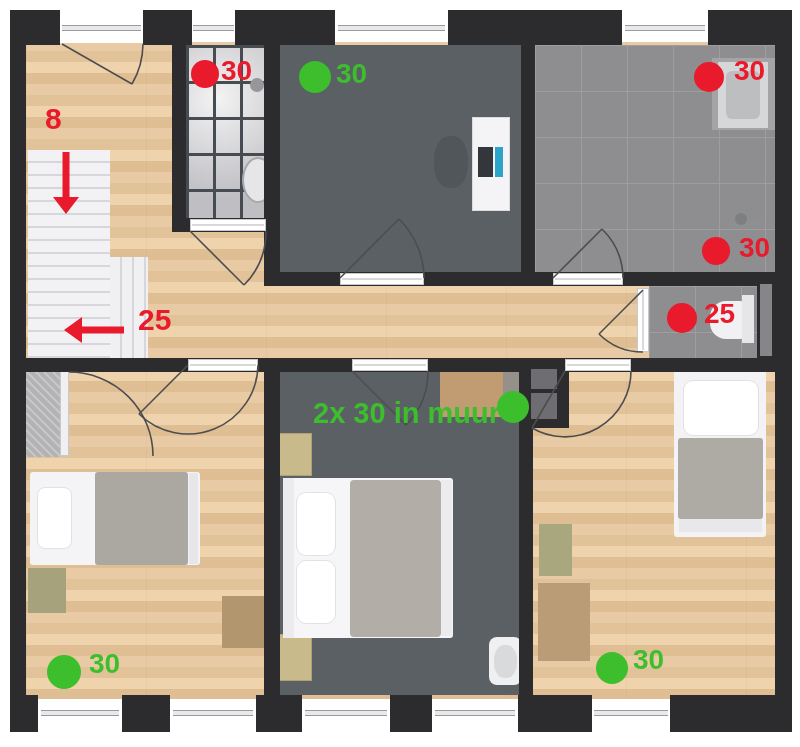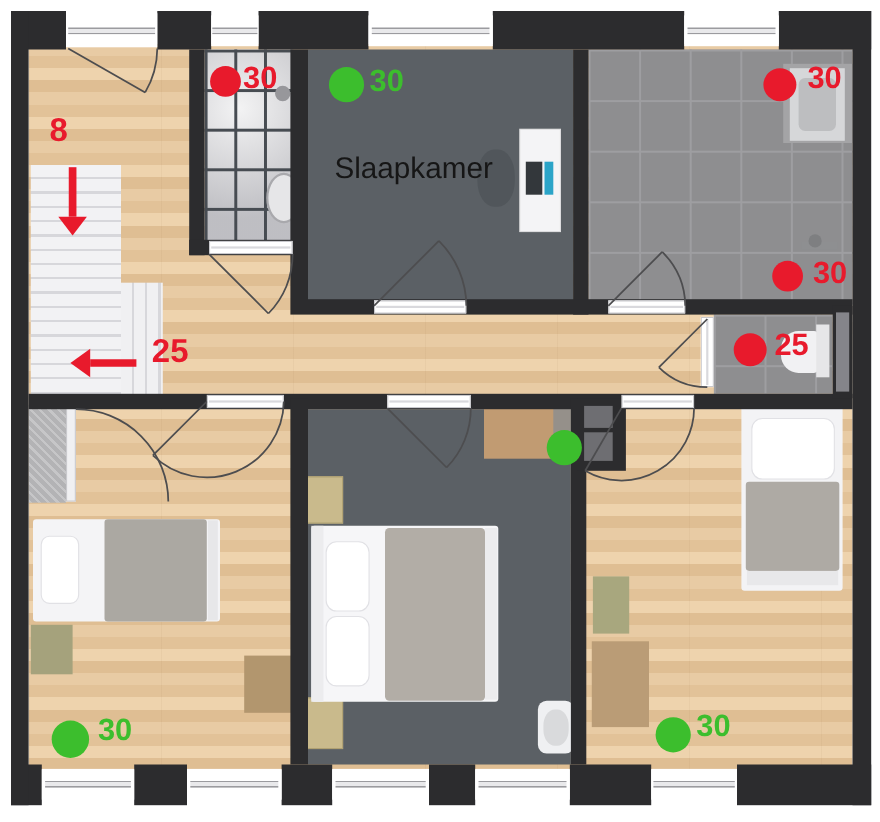--- a/index.html
+++ b/index.html
@@ -171,41 +171,41 @@
     <g>
       <line x1="66" y1="152" x2="66" y2="197" stroke="#e81a2c" stroke-width="7"></line>
       <polygon points="53,197 79,197 66,214" fill="#e81a2c"></polygon>
     </g>
     <g>
       <line x1="124" y1="330" x2="82" y2="330" stroke="#e81a2c" stroke-width="7"></line>
       <polygon points="82,317 82,343 64,330" fill="#e81a2c"></polygon>
     </g>
   </svg>
 
-  <div class="room-label" style="left:304px;top:140px">Slaapkamer</div>
 
   <span class="lbl t-red" style="left:45px;top:104px;font-size:30px">8</span>
   <span class="lbl t-red" style="left:138px;top:305px;font-size:30px">25</span>
 
   <span class="dot dot-red" style="left:191px;top:60px;width:28px;height:28px"></span>
   <span class="lbl t-red" style="left:221px;top:57px">30</span>
 
   <span class="dot dot-green" style="left:299px;top:61px;width:32px;height:32px"></span>
   <span class="lbl t-green" style="left:336px;top:60px">30</span>
 
   <span class="dot dot-red" style="left:694px;top:62px;width:30px;height:30px"></span>
   <span class="lbl t-red" style="left:734px;top:57px">30</span>
 
   <span class="dot dot-red" style="left:702px;top:237px;width:28px;height:28px"></span>
   <span class="lbl t-red" style="left:739px;top:234px">30</span>
 
   <span class="dot dot-red" style="left:667px;top:303px;width:30px;height:30px"></span>
   <span class="lbl t-red" style="left:704px;top:300px">25</span>
 
   <span class="dot dot-green" style="left:497px;top:391px;width:32px;height:32px"></span>
+  <span class="lbl t-green" style="left:313px;top:399px;font-size:29px">2x 30 in muur</span>
 
   <span class="dot dot-green" style="left:47px;top:655px;width:34px;height:34px"></span>
   <span class="lbl t-green" style="left:89px;top:650px">30</span>
 
   <span class="dot dot-green" style="left:596px;top:652px;width:32px;height:32px"></span>
   <span class="lbl t-green" style="left:633px;top:646px">30</span>
 
 </div>
 
 </body></html>

